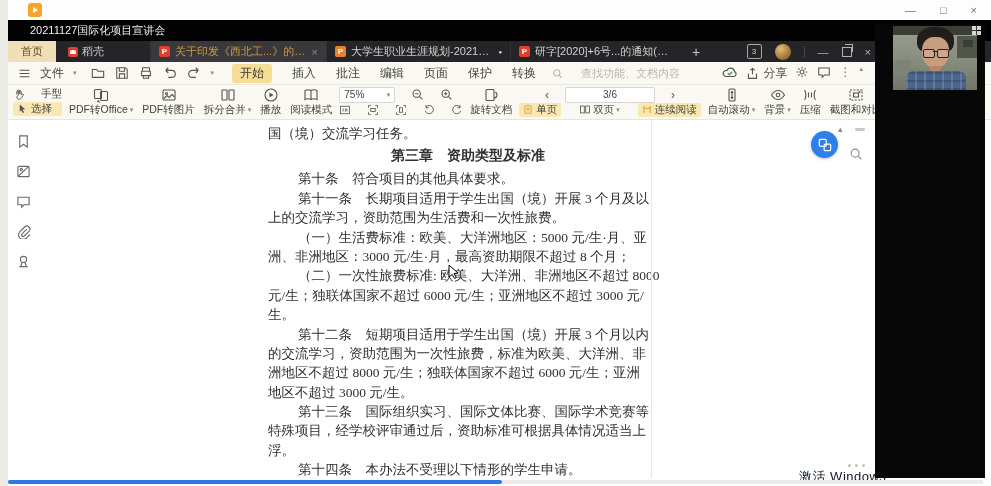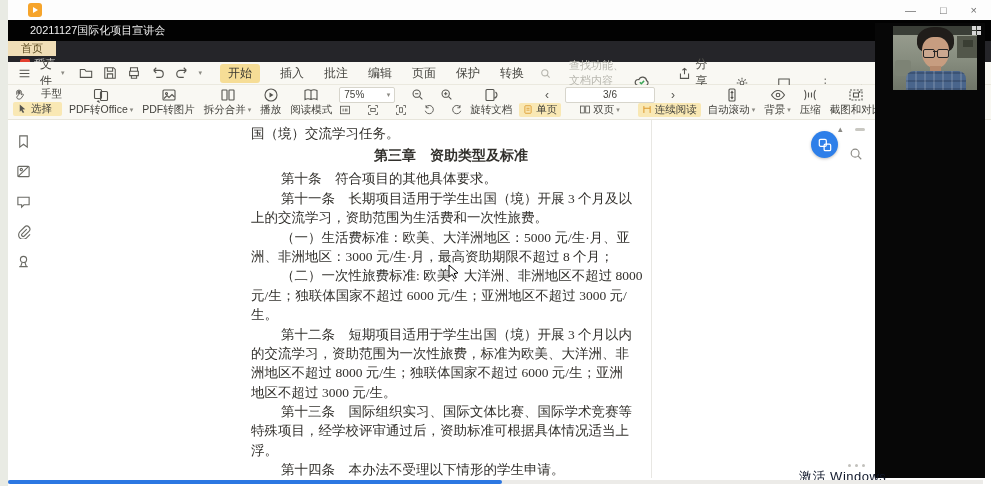--- a/index.html
+++ b/index.html
@@ -12,21 +12,21 @@
   .app-icon{position:absolute;left:20px;top:3px;width:14px;height:14px;background:#f6a42b;border-radius:3px;}
   .app-icon::after{content:"";position:absolute;left:5px;top:4px;border-left:5px solid #fff;border-top:3px solid transparent;border-bottom:3px solid transparent;}
   .os-controls{position:absolute;right:14px;top:0;height:20px;display:flex;align-items:center;gap:24px;color:#6e6e6e;font-size:11px;}
   .os-controls span{cursor:default;}
 
   
   .video-title{position:absolute;left:8px;top:20px;width:983px;height:21px;background:#020202;color:#efefef;
                font-size:11px;line-height:21px;padding-left:22px;box-sizing:border-box;}
 
   
-  .tabbar{position:absolute;left:8px;top:41px;width:983px;height:21px;background:#252529;display:flex;align-items:stretch;font-size:11px;color:#d2d1ce;flex-direction:column;}
+  .tabbar{position:absolute;left:8px;top:41px;width:983px;height:21px;background:#252529;display:flex;align-items:stretch;font-size:11px;color:#d2d1ce;}
   .tab-home{width:48px;background:#f0deb7;color:#5a4a20;display:flex;align-items:center;justify-content:center;}
   .tab-docer{width:60px;display:flex;align-items:center;justify-content:center;gap:4px;}
   .docer-logo{width:10px;height:10px;background:#e23f2e;border-radius:2px;position:relative;}
   .docer-logo::after{content:"";position:absolute;left:2px;top:3px;width:6px;height:4px;border-radius:50% 50% 0 0;background:#fff;}
   .doc-tab{display:flex;align-items:center;gap:5px;padding:0 8px;box-sizing:border-box;border-left:1px solid #333237;}
   .doc-tab .tlabel{overflow:hidden;white-space:nowrap;text-overflow:ellipsis;flex:1;}
   .doc-tab.active{background:#39383c;color:#cf9a42;}
   .file-badge{width:11px;height:11px;min-width:11px;border-radius:2px;color:#fff;font-size:8px;font-weight:bold;display:flex;align-items:center;justify-content:center;}
   .badge-pdf{background:#e23f2e;} .badge-ppt{background:#e8812c;}
   .tab-close{color:#8f8e8b;font-size:11px;}
@@ -45,21 +45,21 @@
   .menubar{position:absolute;left:8px;top:62px;width:983px;height:23px;background:#f9f8f3;border-bottom:1px solid #ebe9df;
            display:flex;align-items:center;font-size:12px;color:#45443f;padding:0 10px;box-sizing:border-box;}
   .mb-group{display:flex;align-items:center;gap:9px;}
   .caret{font-size:7px;color:#8b8a83;}
   .qat{display:flex;align-items:center;gap:10px;margin-left:14px;color:#5a5953;}
   .dis{color:#cbc9c0;}
   .menu-items{display:flex;align-items:center;gap:20px;margin-left:18px;}
   .menu-item{white-space:nowrap;font-family:Liberation Mono, monospace;}
   .menu-item.active{background:#f6dd96;border-radius:3px;padding:1px 8px;color:#3a3830;}
   .mb-search{display:flex;align-items:center;gap:18px;margin-left:16px;color:#b8b7af;font-size:11px;}
-  .mb-right{margin-left:auto;display:flex;align-items:flex-end;gap:28px;margin-right:118px;color:#56554f;}
+  .mb-right{margin-left:auto;display:flex;align-items:flex-start;gap:8px;margin-right:118px;color:#56554f;}
   .share-btn{display:flex;align-items:center;gap:4px;}
 
   
   .toolbar{position:absolute;left:8px;top:85px;width:983px;height:35px;background:#f9f8f3;border-bottom:1px solid #e7e5db;
            display:flex;align-items:center;gap:5px;padding:0 3px 2px 5px;box-sizing:border-box;font-size:10.5px;color:#43423d;overflow:hidden;}
   .tb-col{height:29px;display:flex;flex-direction:column;justify-content:space-between;}
   .tb-row{display:flex;align-items:center;gap:16px;white-space:nowrap;}
   .bigbtn{display:flex;flex-direction:column;align-items:center;justify-content:space-between;height:29px;padding:0 2px;white-space:nowrap;}
   .lblrow{display:flex;align-items:center;gap:2px;}
   .pill{background:#f9e8b4;border-radius:2px;padding:0 4px;height:14px;display:flex;align-items:center;gap:3px;}
@@ -67,21 +67,21 @@
   .page-box{width:88px;height:14px;background:#fff;border:1px solid #d7d5cc;border-radius:2px;display:flex;align-items:center;justify-content:center;font-size:10px;}
   .navgl{color:#55544f;font-size:12px;line-height:10px;}
   .ic{color:#55544f;display:inline-flex;}
   .ic.orange{color:#dd9a2e;}
   .ic.small svg{width:12px;height:12px;}
 
   
   .workspace{position:absolute;left:8px;top:120px;width:983px;height:358px;background:#fff;overflow:hidden;}
   .side-icons{position:absolute;left:8px;top:14px;display:flex;flex-direction:column;gap:15px;color:#6a6a64;}
   .page-edge{position:absolute;left:643px;top:0;width:1px;height:358px;background:#e8e7e3;}
-  .doc-text{position:absolute;left:243px;top:4px;width:400px;font-family:"Liberation Serif","DejaVu Serif",serif;
+  .doc-text{position:absolute;left:260px;top:4px;width:400px;font-family:"Liberation Serif","DejaVu Serif",serif;
             font-size:13.5px;line-height:19.4px;color:#32302c;}
   .doc-line{height:19.4px;white-space:nowrap;}
   .doc-line.indent{padding-left:30px;}
   .doc-line.heading{font-weight:bold;font-size:14px;text-align:center;height:23px;padding-top:3px;}
 
   
   .float-translate{position:absolute;left:811px;top:131px;width:27px;height:27px;border-radius:50%;background:#2e7fe9;
                    display:flex;align-items:center;justify-content:center;box-shadow:0 1px 3px rgba(0,0,0,.25);z-index:4;color:#fff;}
   .collapse-caret{position:absolute;left:838px;top:124px;font-size:9px;color:#8b8a85;z-index:4;}
   .scroll-thumb{position:absolute;left:855px;top:128px;width:10px;height:3px;background:#c9c8c2;border-radius:2px;z-index:4;}

